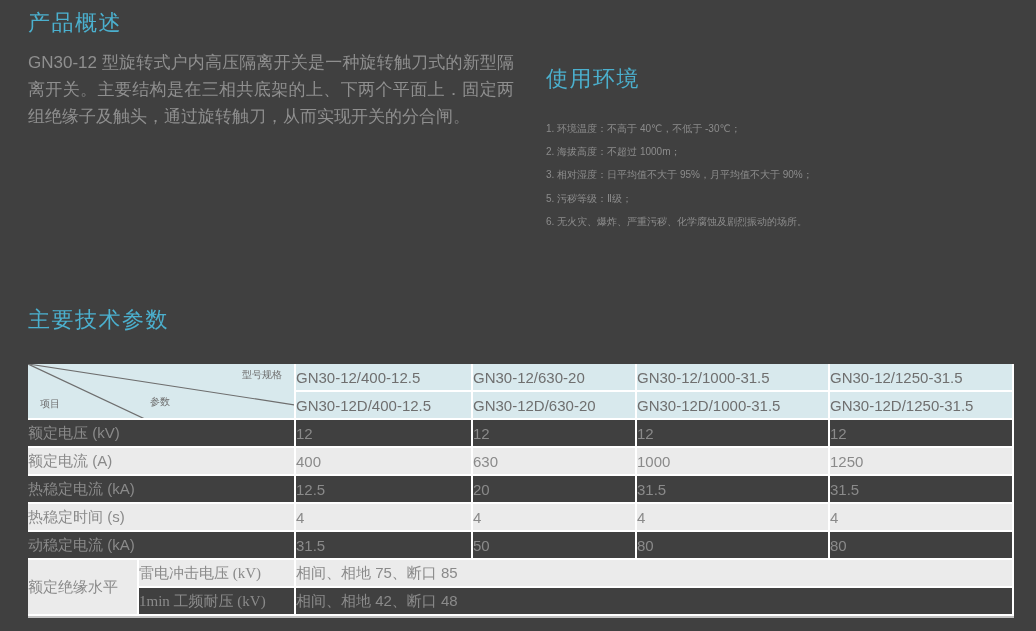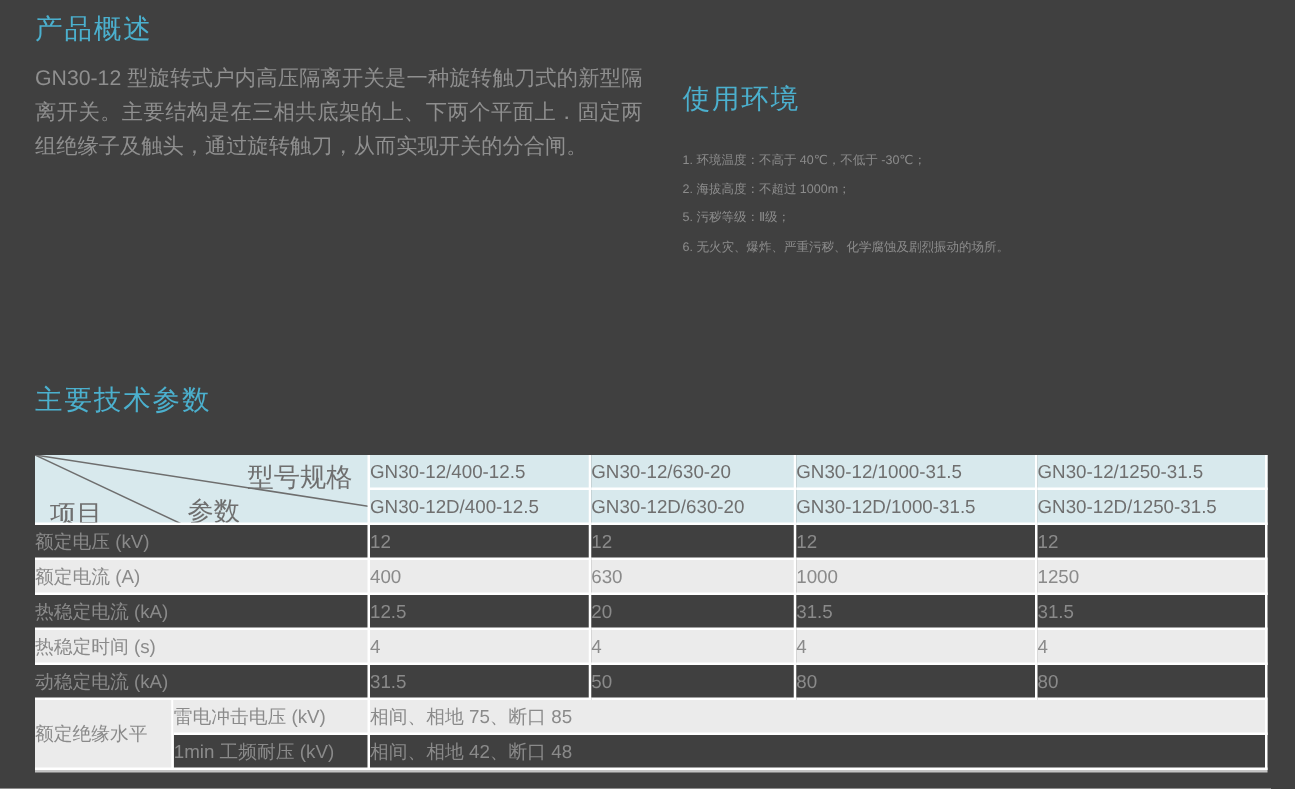--- a/index.html
+++ b/index.html
@@ -28,45 +28,46 @@
     width:986px; font-size:15px; color:#8a8a8a;
   }
   table.params th, table.params td {
     font-weight:normal; text-align:left; vertical-align:middle;
     box-sizing:border-box; padding:0; height:28px;
     border-right:2px solid #ffffff; border-bottom:2px solid #ffffff;
     overflow:hidden; white-space:nowrap;
   }
   th.model  { background:#d8e9ed; color:#6f6f6f; padding-left:9px; height:29px; }
   th.corner { background:#d8e9ed; color:#6f6f6f; position:relative; height:58px; }
-  th.corner .lbl { position:absolute; font-size:21px; }
+  th.corner .lbl { position:absolute; font-size:10px; }
   th.corner .lbl-model { top:4px;  right:12px; }
   th.corner .lbl-param { top:31px; left:122px; }
   th.corner .lbl-item  { top:33px; left:12px; }
   th.corner svg { position:absolute; left:0; top:0; overflow:visible; }
 
   th.rowlabel { padding-left:10px; }
   td.val      { padding-left:9px; }
   tr.stripe th, tr.stripe td { background:#ebebeb; }
   th.group    { background:#ebebeb; padding-left:10px; height:56px; }
-  th.sublabel { padding-left:6px; }
+  th.sublabel { padding-left:6px;font-family:Liberation Serif, serif; }
   td.merged   { text-align:center; }
 </style>
 </head>
 <body>
 
 <div class="page">
 
   <div class="section-title" style="left:28px; top:8px;">产品概述</div>
   <div class="para" style="top:49px;">GN30-12 型旋转式户内高压隔离开关是一种旋转触刀式的新型隔离开关。主要结构是在三相共底架的上、下两个平面上．固定两组绝缘子及触头，通过旋转触刀，从而实现开关的分合闸。</div>
 
   <div class="section-title" style="left:546px; top:64px;">使用环境</div>
   <ul class="env-list">
     <li>1. 环境温度：不高于 40℃，不低于 -30℃；</li>
     <li>2. 海拔高度：不超过 1000m；</li>
+    <li>3. 相对湿度：日平均值不大于 95%，月平均值不大于 90%；</li>
     <li>5. 污秽等级：Ⅱ级；</li>
     <li>6. 无火灾、爆炸、严重污秽、化学腐蚀及剧烈振动的场所。</li>
   </ul>
 
   <div class="section-title" style="left:28px; top:305px;">主要技术参数</div>
 
   <div class="table-wrap">
     <table class="params">
       <colgroup>
         <col style="width:111px">

